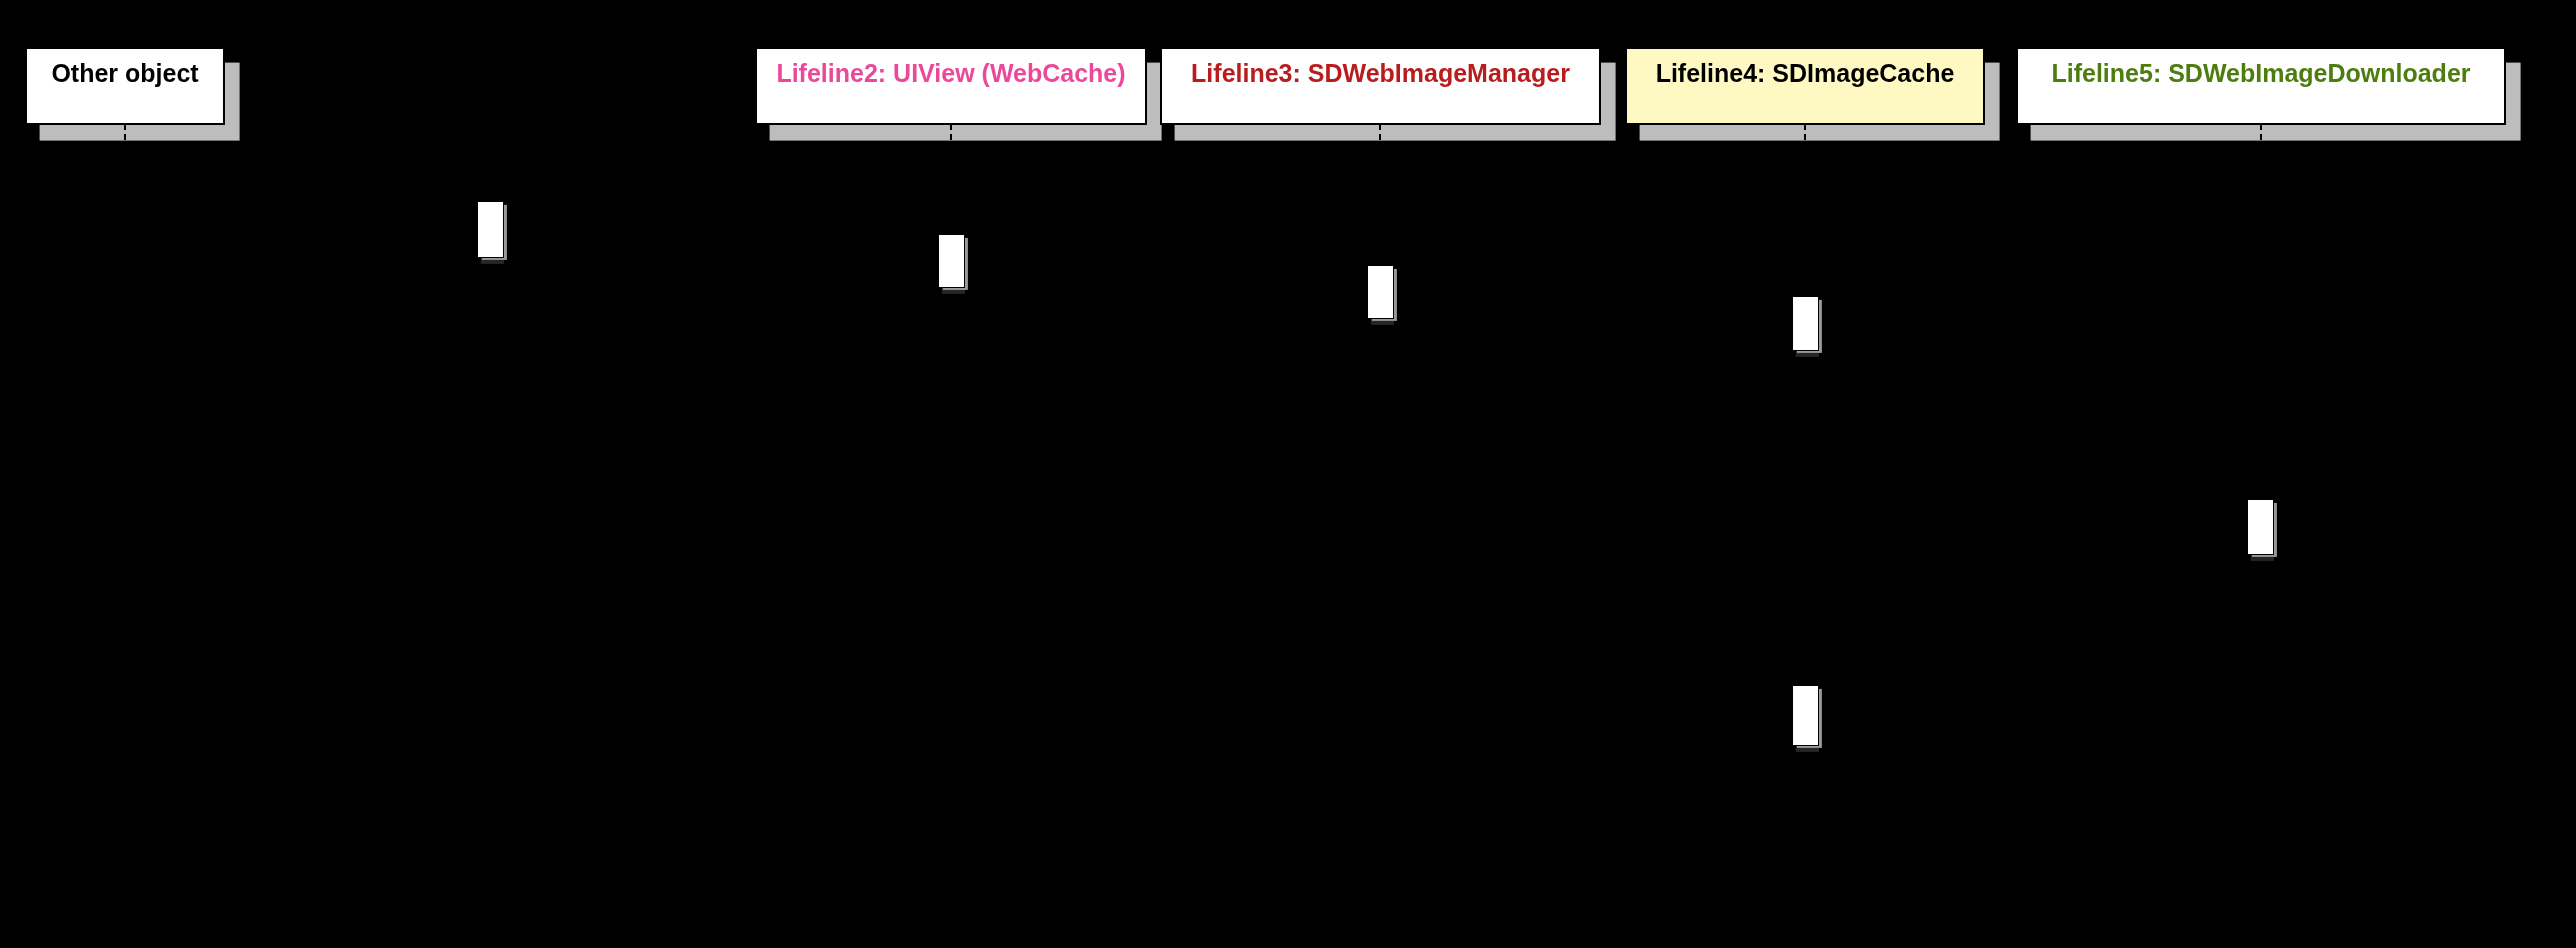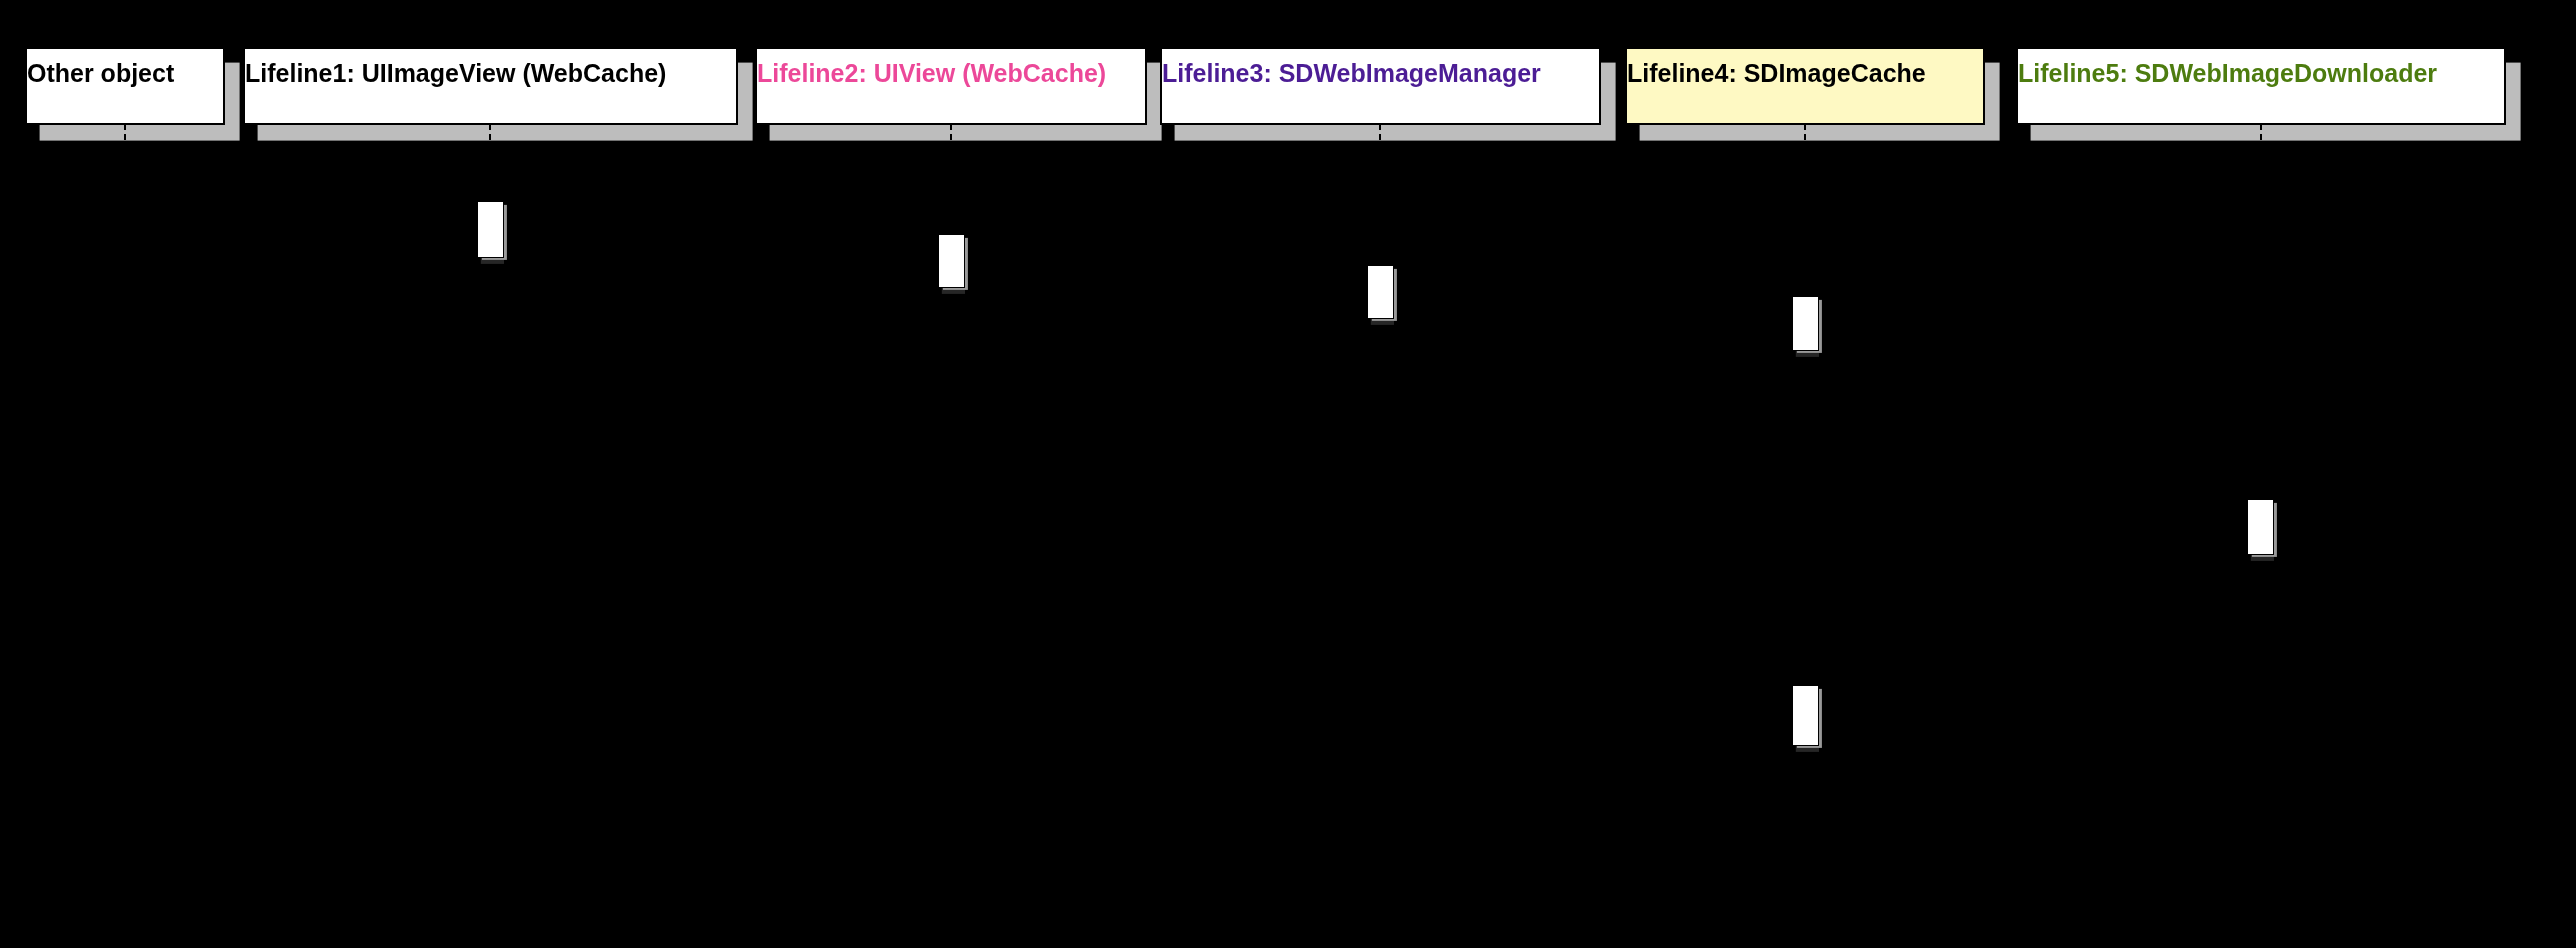--- a/index.html
+++ b/index.html
@@ -15,20 +15,21 @@
     background: #000000;
     overflow: hidden;
     font-family: "Liberation Sans", sans-serif;
   }
   .head-box {
     position: absolute;
     box-sizing: border-box;
     background: #ffffff;
     border: 2.9px solid #000000;
     box-shadow: 14.6px 15.6px 0 #bdbdbd;
+    text-align: center;
     padding-top: 9.7px;
   }
   .head-label {
     display: inline-block;
     font-weight: bold;
     font-size: 25px;
     line-height: 29px;
     color: #000000;
     white-space: nowrap;
   }
@@ -46,27 +47,26 @@
     
     box-shadow: 3.9px 2.9px 0 -1px #9a9a9a, 1.9px 7.8px 0 -1.9px #262626;
   }
 </style>
 </head>
 <body>
 
 <div class="diagram" id="diagram" style="width: 2576px; height: 949px; background: rgb(0, 0, 0);">
     <div class="head-box" style="left: 25px; top: 47px; width: 200px; height: 78px; border-color: rgb(0, 0, 0); background: rgb(255, 255, 255); box-shadow: rgb(189, 189, 189) 14.6px 15.6px 0px;"><span class="head-label" style="color: rgb(0, 0, 0);">Other object</span></div>
     <div class="lifeline-line" style="left: 124px; top: 124px; height: 815px; border-left-color: rgb(0, 0, 0);"></div>
-    <div class="head-box" style="left: 243px; top: 47px; width: 495px; height: 78px; border-color: rgb(0, 0, 0); background: rgb(255, 255, 255); box-shadow: rgb(189, 189, 189) 14.6px 15.6px 0px;"><span class="head-label" style="color: rgb(0, 0, 0);">Lifeline1: UIImageView (WebCache)</span></div>
     <div class="lifeline-line" style="left: 489px; top: 124px; height: 815px; border-left-color: rgb(0, 0, 0);"></div>
     <div class="activation" style="left: 477px; top: 201px; height: 57px; background: rgb(255, 255, 255); border-color: rgb(0, 0, 0);"></div>
     <div class="head-box" style="left: 755px; top: 47px; width: 392px; height: 78px; border-color: rgb(0, 0, 0); background: rgb(255, 255, 255); box-shadow: rgb(189, 189, 189) 14.6px 15.6px 0px;"><span class="head-label" style="color: #ec4899;">Lifeline2: UIView (WebCache)</span></div>
     <div class="lifeline-line" style="left: 950px; top: 124px; height: 815px; border-left-color: rgb(0, 0, 0);"></div>
     <div class="activation" style="left: 938px; top: 234px; height: 54px; background: rgb(255, 255, 255); border-color: rgb(0, 0, 0);"></div>
-    <div class="head-box" style="left: 1160px; top: 47px; width: 441px; height: 78px; border-color: rgb(0, 0, 0); background: rgb(255, 255, 255); box-shadow: rgb(189, 189, 189) 14.6px 15.6px 0px;"><span class="head-label" style="color: #4c1d95;">Lifeline3: SDWebImageManager</span></div>
+    <div class="head-box" style="left: 1160px; top: 47px; width: 441px; height: 78px; border-color: rgb(0, 0, 0); background: rgb(255, 255, 255); box-shadow: rgb(189, 189, 189) 14.6px 15.6px 0px;"><span class="head-label" style="color: #b91c1c;">Lifeline3: SDWebImageManager</span></div>
     <div class="lifeline-line" style="left: 1379px; top: 124px; height: 815px; border-left-color: rgb(0, 0, 0);"></div>
     <div class="activation" style="left: 1367px; top: 265px; height: 54px; background: rgb(255, 255, 255); border-color: rgb(0, 0, 0);"></div>
     <div class="head-box" style="left: 1625px; top: 47px; width: 360px; height: 78px; border-color: rgb(0, 0, 0); background: #fef9c3; box-shadow: rgb(189, 189, 189) 14.6px 15.6px 0px;"><span class="head-label" style="color: rgb(0, 0, 0);">Lifeline4: SDImageCache</span></div>
     <div class="lifeline-line" style="left: 1804px; top: 124px; height: 815px; border-left-color: rgb(0, 0, 0);"></div>
     <div class="activation" style="left: 1792px; top: 296px; height: 55px; background: rgb(255, 255, 255); border-color: rgb(0, 0, 0);"></div>
     <div class="activation" style="left: 1792px; top: 685px; height: 61px; background: rgb(255, 255, 255); border-color: rgb(0, 0, 0);"></div>
     <div class="head-box" style="left: 2016px; top: 47px; width: 490px; height: 78px; border-color: rgb(0, 0, 0); background: rgb(255, 255, 255); box-shadow: rgb(189, 189, 189) 14.6px 15.6px 0px;"><span class="head-label" style="color: #4d7c0f;">Lifeline5: SDWebImageDownloader</span></div>
     <div class="lifeline-line" style="left: 2260px; top: 124px; height: 815px; border-left-color: rgb(0, 0, 0);"></div>
     <div class="activation" style="left: 2247px; top: 499px; height: 56px; background: rgb(255, 255, 255); border-color: rgb(0, 0, 0);"></div>
   </div>

